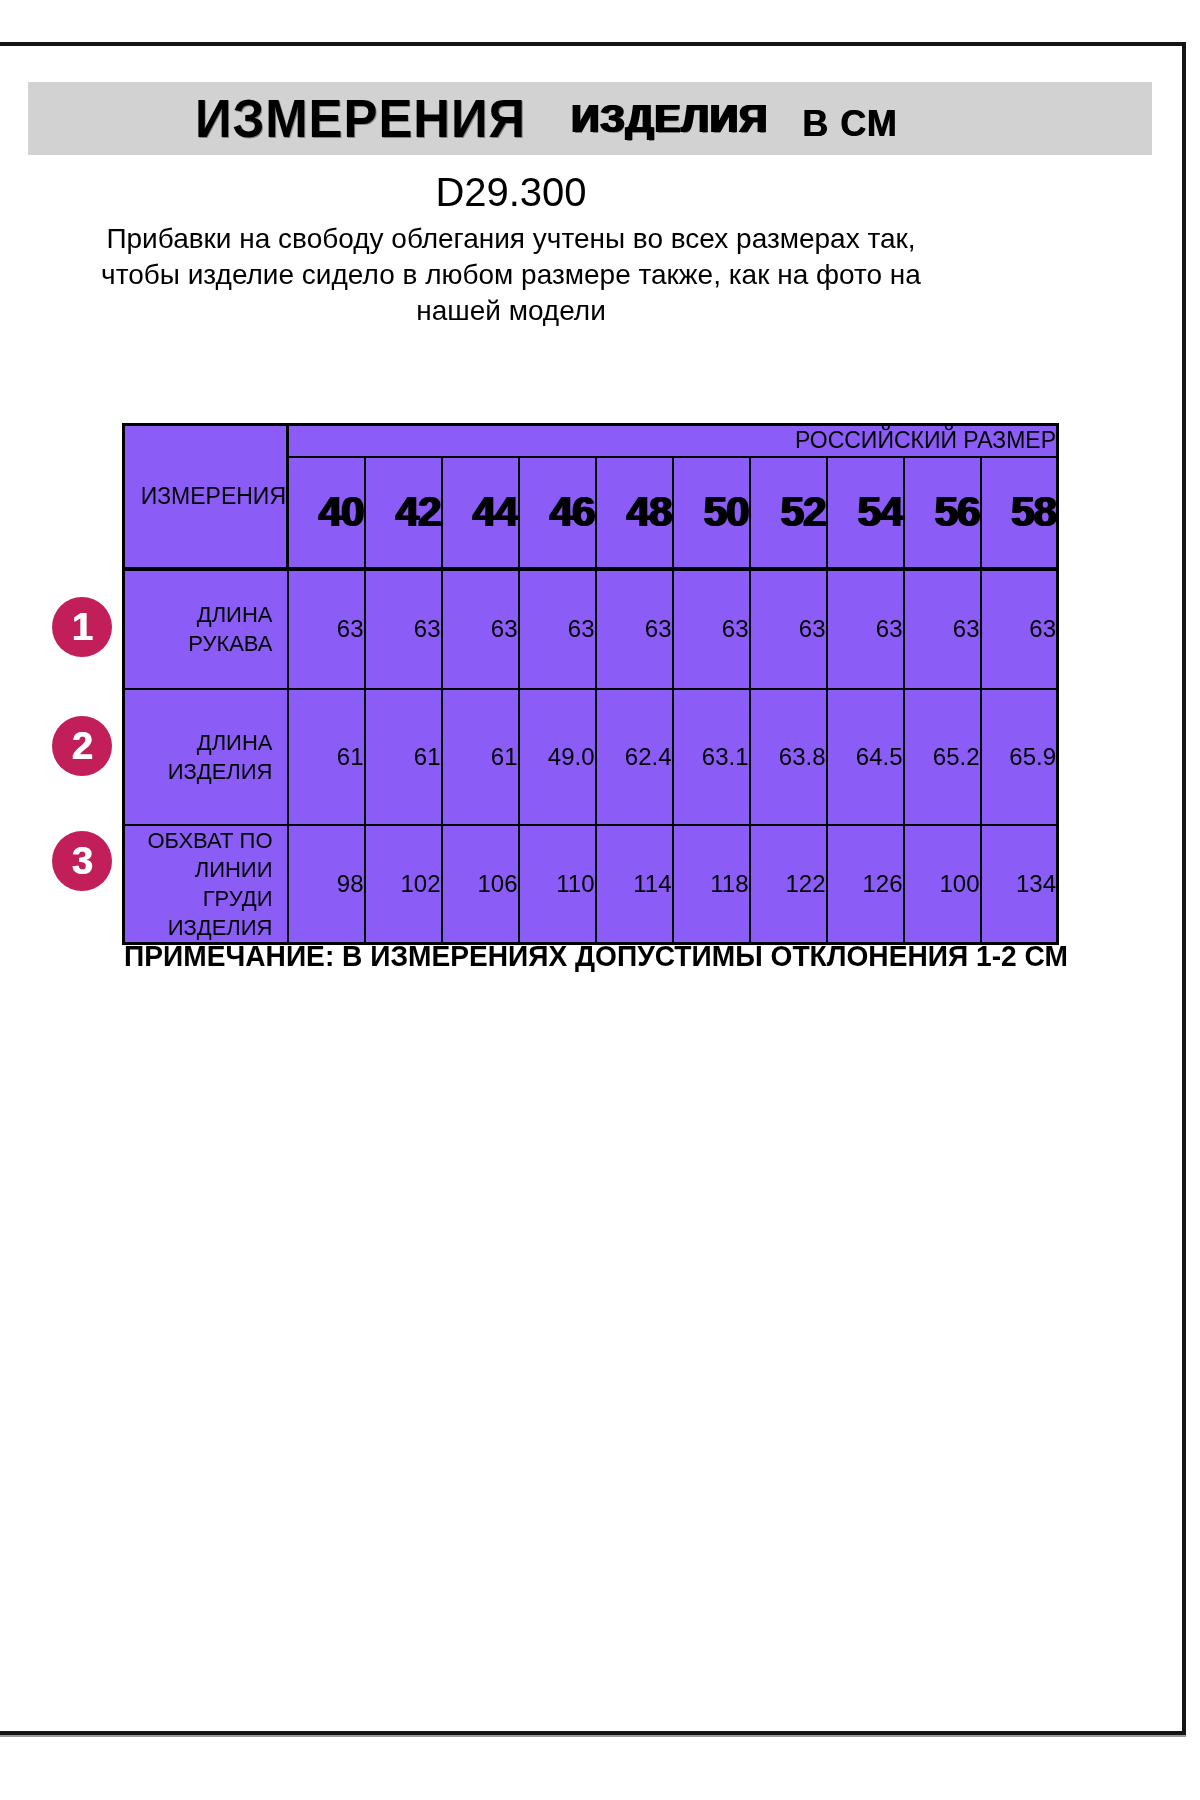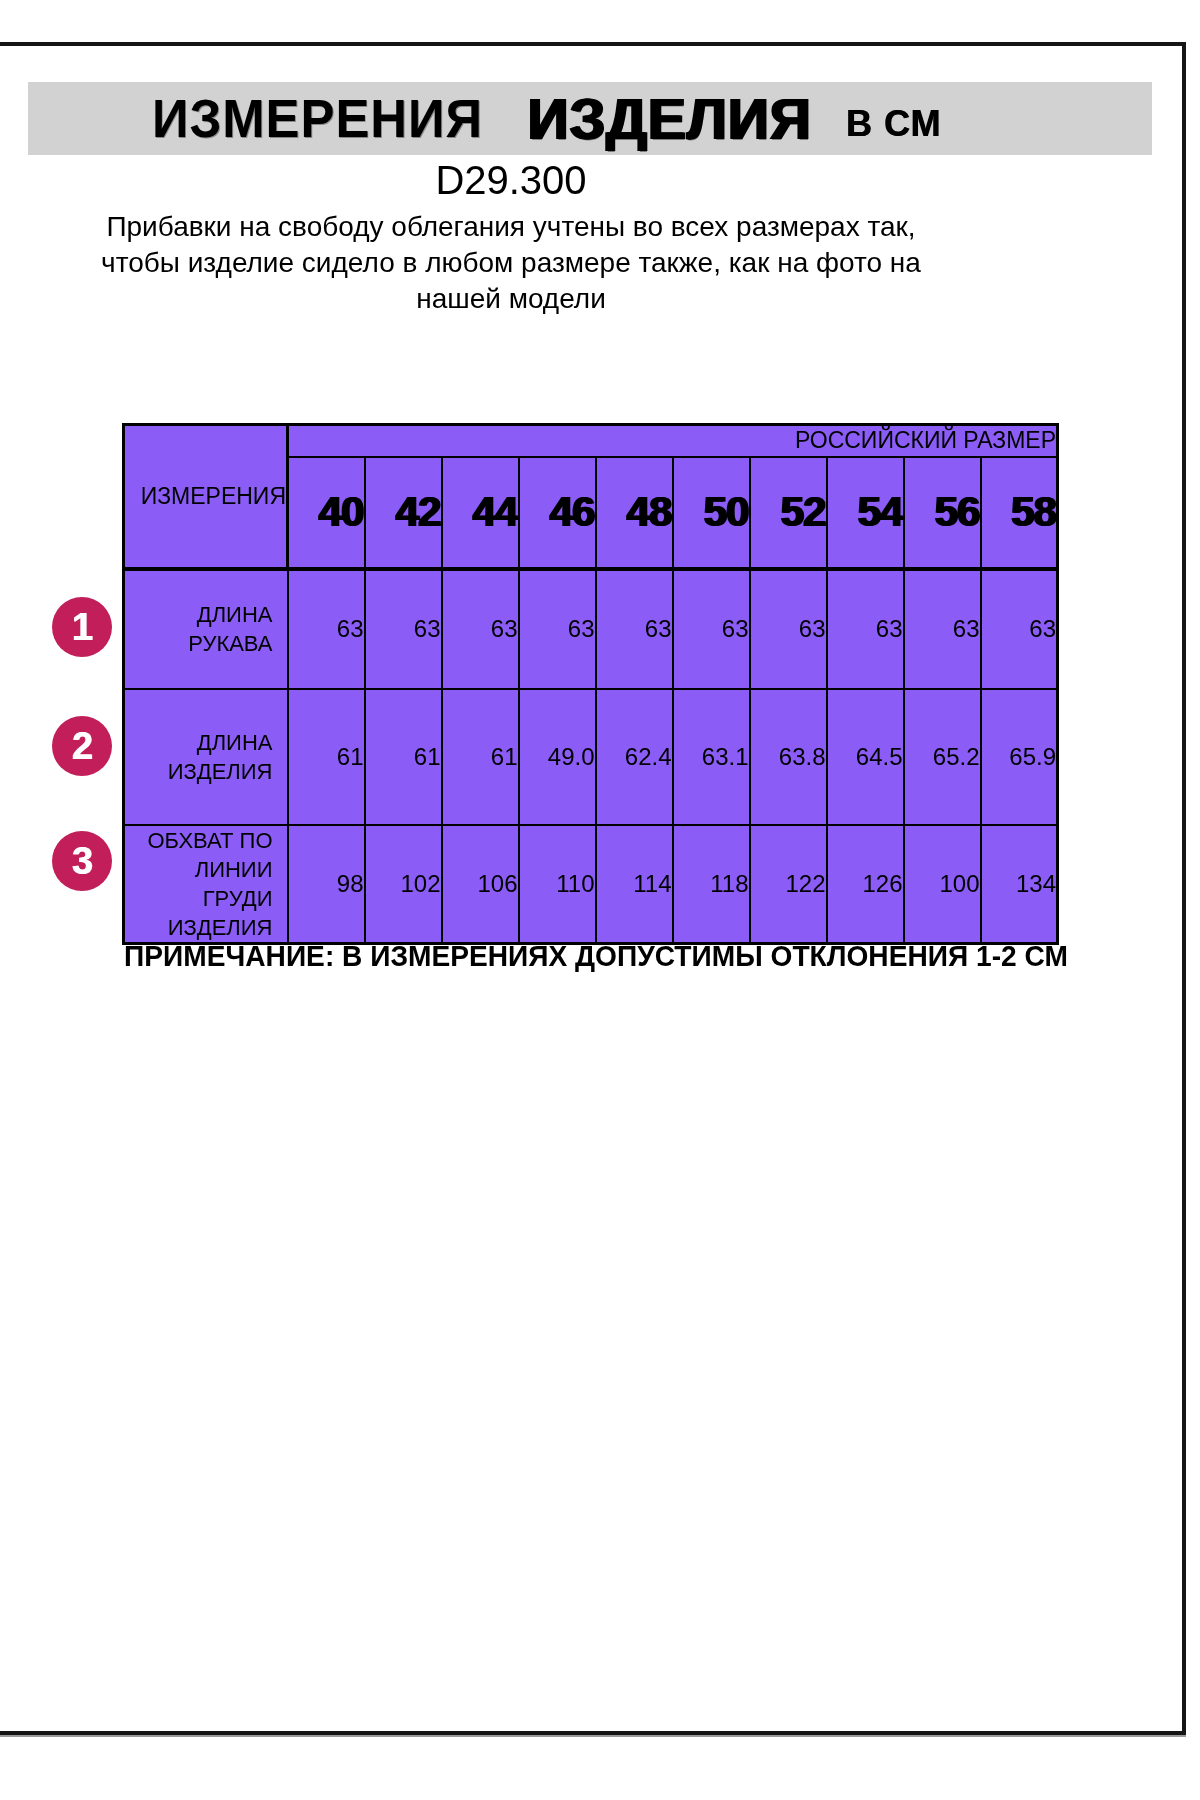--- a/index.html
+++ b/index.html
@@ -29,33 +29,33 @@
     display: flex; align-items: center; justify-content: center;
     padding-right: 94px;
     white-space: nowrap;
   }
   .title-w1 {
     font-size: 53px; font-weight: 700; letter-spacing: 1px;
     transform: scaleX(0.96); display: inline-block;
     text-shadow: 1px 1px 0 rgba(0,0,0,0.35);
   }
   .title-w2 {
-    font-size: 57px; font-weight: 700; letter-spacing: 1px;
+    font-size: 39px; font-weight: 700; letter-spacing: 1px;
     margin-left: 38px; display: inline-block;
     text-shadow: 1.4px 0 0 #000, -1.4px 0 0 #000, 1px 1px 0 rgba(0,0,0,0.4);
   }
   .title-unit {
     font-size: 36px; font-weight: 700; letter-spacing: 1px;
     margin-left: 34px; display: inline-block;
     position: relative; top: 5px;
     text-shadow: 0.6px 0 0 #000;
   }
   .intro {
     position: absolute;
-    top: 158px; left: 0;
+    top: 170px; left: 0;
     width: 1022px;
     text-align: center;
   }
   .model-no {
     font-size: 40px; font-weight: 400;
     letter-spacing: 0px;
   }
   .fit-note {
     margin: 6px auto 0;
     width: 830px;

